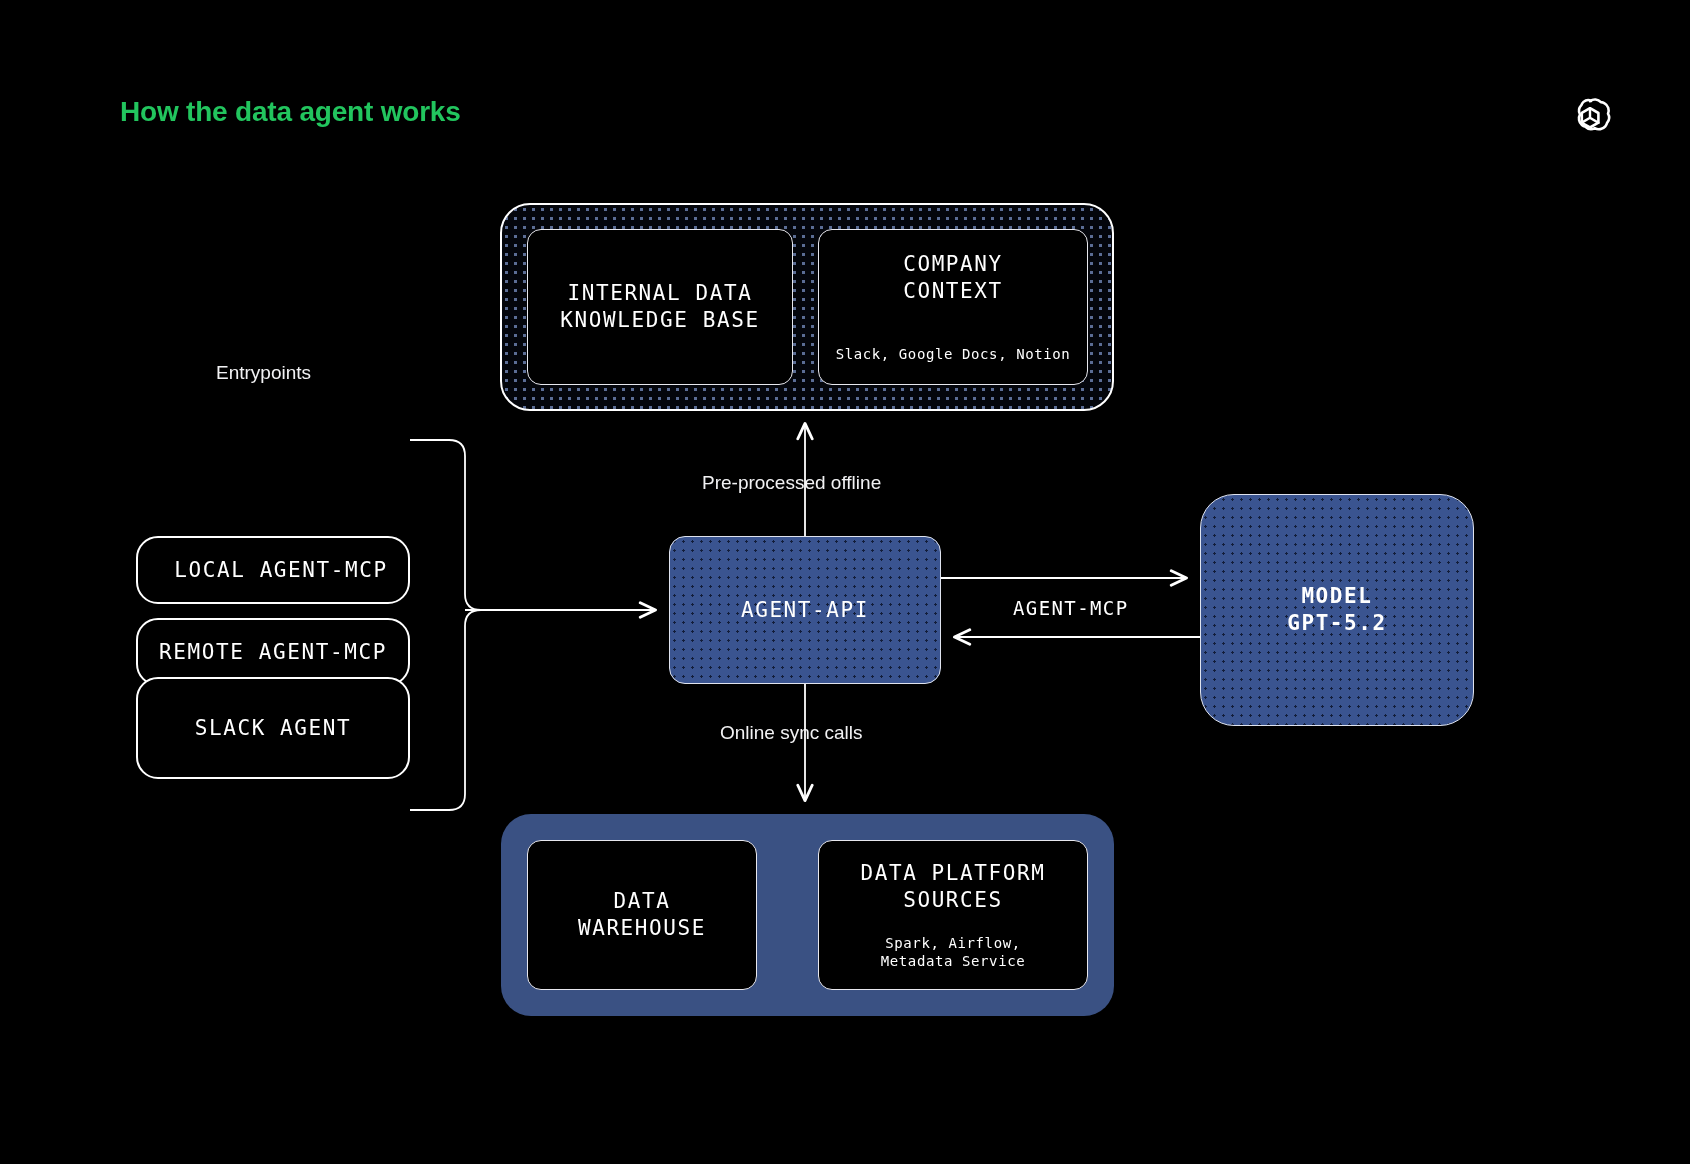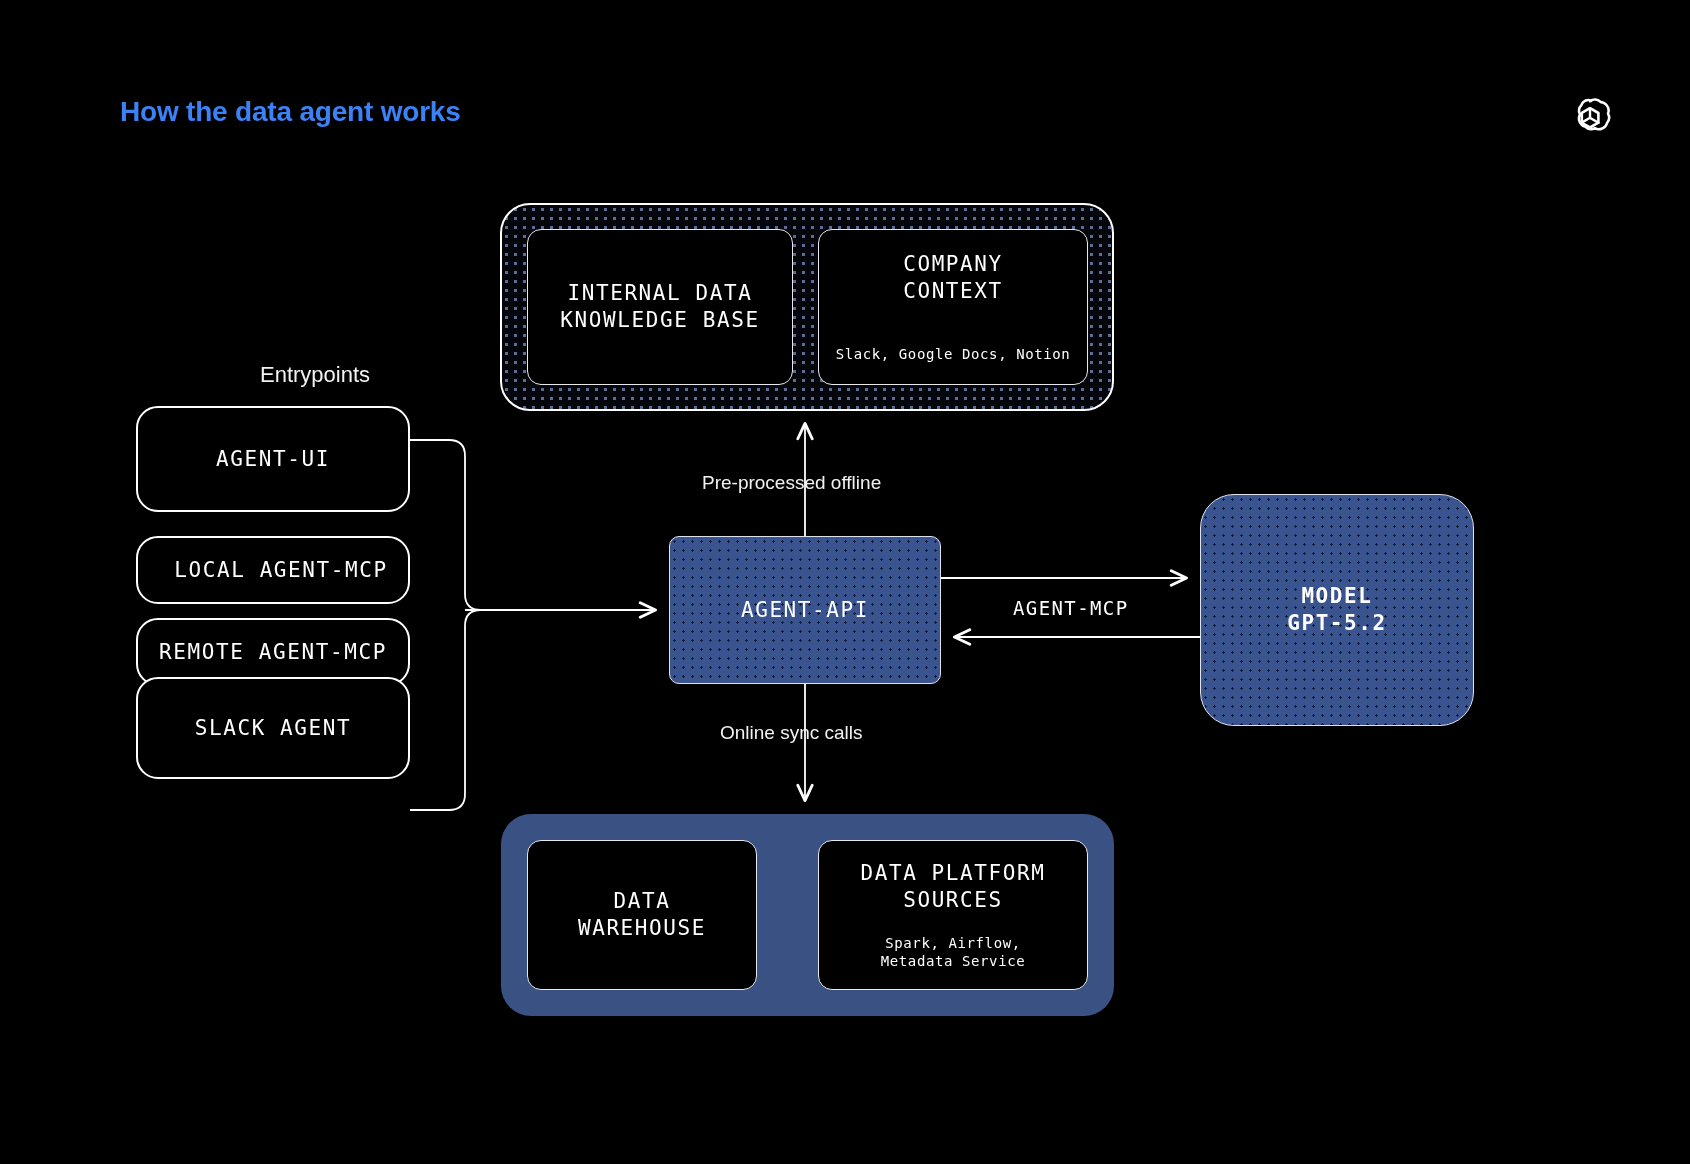--- a/index.html
+++ b/index.html
@@ -3,21 +3,21 @@
 <meta charset="utf-8">
 <style>
   html,body{margin:0;padding:0;background:#000;}
   body{width:1690px;height:1164px;position:relative;overflow:hidden;
        font-family:"Liberation Sans", sans-serif;}
   .stage{position:absolute;inset:0;}
 
   
   #page-title{
     position:absolute;left:120px;top:96px;
-    font-size:28px;font-weight:700;color:#3b82f6;letter-spacing:-0.2px;
+    font-size:28px;font-weight:700;color:#22c55e;letter-spacing:-0.2px;
   }
   #brand-logo{position:absolute;left:1564px;top:92px;width:52px;height:52px;}
 
   
   .node{
     position:absolute;box-sizing:border-box;
     display:flex;flex-direction:column;align-items:center;justify-content:center;
     color:#fff;text-align:center;
     font-family:"DejaVu Sans Mono","Liberation Mono",monospace;
   }
@@ -46,45 +46,42 @@
   
   .conn-label{
     position:absolute;color:#f2f2f4;font-size:19px;
     font-family:"Liberation Sans",sans-serif;white-space:nowrap;
   }
   .mono-label{
     position:absolute;color:#ffffff;font-size:19px;letter-spacing:1.4px;
     font-family:"DejaVu Sans Mono","Liberation Mono",monospace;white-space:nowrap;
   }
   .side-label{
-    position:absolute;color:#f2f2f4;font-size:22px;
-    font-family:"Liberation Sans",sans-serif;white-space:nowrap;margin-left:44px;
+    position:absolute;color:#f2f2f4;font-size:19px;
+    font-family:"Liberation Sans",sans-serif;white-space:nowrap;
   }
   svg.wires{position:absolute;left:0;top:0;width:1690px;height:1164px;pointer-events:none;}
 </style>
 </head>
 <body>
 
 <div class="stage">
 
   <div id="page-title">How the data agent works</div>
 
   <div id="brand-logo">
     <svg viewBox="0 0 52 52" width="52" height="52" aria-hidden="true">
       <path fill="none" stroke="#ffffff" stroke-width="2.6" stroke-linejoin="round" stroke-linecap="round" d="M26 9.2c3.3-2.6 8-2.2 10.9 0.9 1.3 0.1 2.6 0.5 3.7 1.2 3.6 2.1 5 6.6 3.4 10.4 1.7 2.9 1.3 6.6-0.9 9.1-0.3 1.3-0.9 2.5-1.8 3.5-2.6 3.1-7.1 3.8-10.5 1.9-3.1 1.6-6.9 1-9.4-1.4-1.3-0.3-2.5-0.9-3.5-1.8-3.1-2.6-3.8-7.1-1.9-10.5-1.6-3.1-1-6.9 1.4-9.4 0.4-1.2 1.1-2.3 2.1-3.2 2.2-1.9 5.3-2.3 7.9-1.1"></path>
       <path fill="none" stroke="#ffffff" stroke-width="2.6" stroke-linejoin="round" stroke-linecap="round" d="M17.8 20.9 26 16.2l8.4 4.8v9.7L26 35.5l-8.2-4.7z"></path>
       <path fill="none" stroke="#ffffff" stroke-width="2.4" stroke-linecap="round" d="M26 16.2v9.6l8.4 5.0M26 25.8l-8.2 4.8"></path>
     </svg>
   </div>
 
   <div class="side-label" style="left:216px;top:362px;">Entrypoints</div>
 
-  <div class="node outline" style="left:136px;top:406px;width:274px;height:106px;border-radius:22px;">
-    <div class="t1">AGENT-UI</div>
-  </div>
 
   <div class="node outline" style="left:136px;top:536px;width:274px;height:68px;border-radius:22px;padding-left:16px;">
     <div class="t1">LOCAL AGENT-MCP</div>
   </div>
 
   <div class="node outline" style="left:136px;top:618px;width:274px;height:68px;border-radius:22px;">
     <div class="t1">REMOTE AGENT-MCP</div>
   </div>
 
   <div class="node outline" style="left:136px;top:677px;width:274px;height:102px;border-radius:22px;">
@@ -97,21 +94,21 @@
     <div class="t1">INTERNAL DATA
 KNOWLEDGE BASE</div>
   </div>
 
   <div class="node thin" style="left:818px;top:229px;width:270px;height:156px;border-radius:14px;gap:20px;">
     <div class="t1">COMPANY
 CONTEXT</div>
     <div class="t2">Slack, Google Docs, Notion</div>
   </div>
 
-  <div class="node bluedot" style="left:669px;top:536px;width:272px;height:148px;border-radius:10px;">
+  <div class="node bluedot" style="left:669px;top:536px;width:272px;height:148px;border-radius:16px;">
     <div class="t1">AGENT-API</div>
   </div>
 
   <div class="node bluedot" style="left:1200px;top:494px;width:274px;height:232px;border-radius:34px;font-weight:bold;">
     <div class="t1">MODEL
 GPT-5.2</div>
   </div>
 
   <div class="bluesolid" style="position:absolute;left:501px;top:814px;width:613px;height:202px;border-radius:30px;"></div>
 

